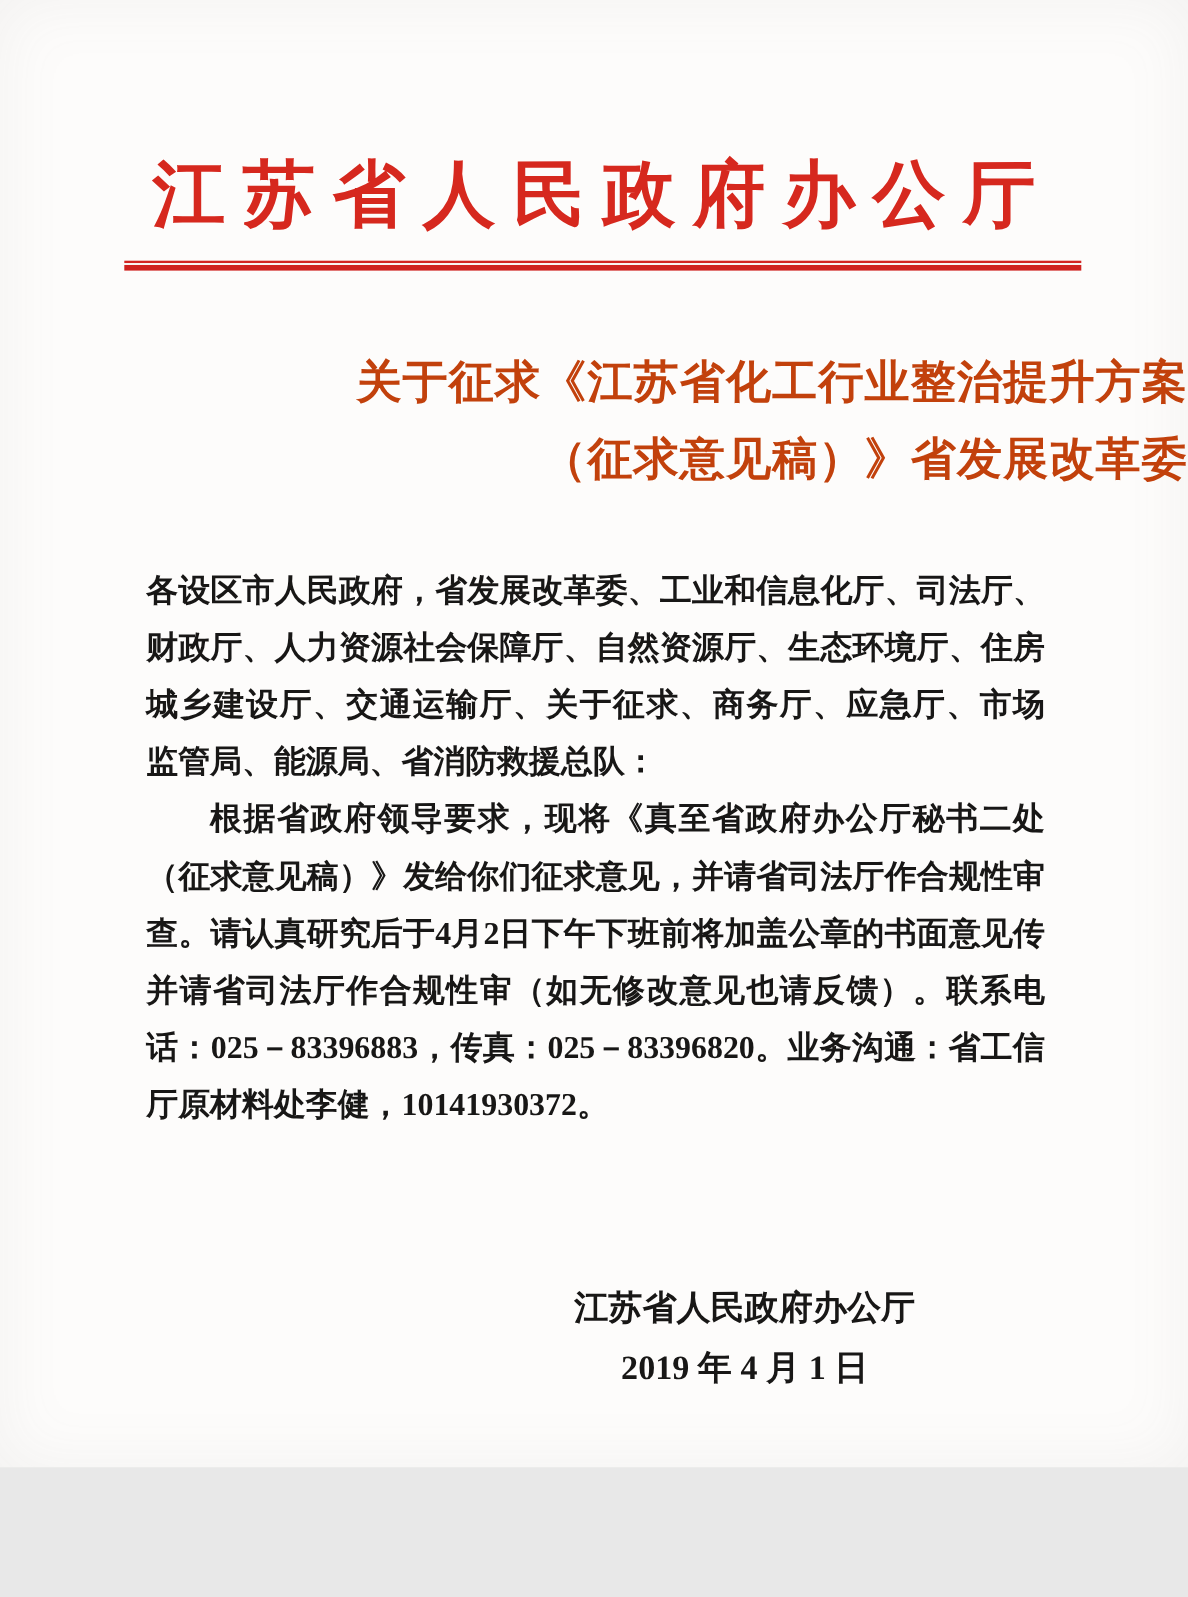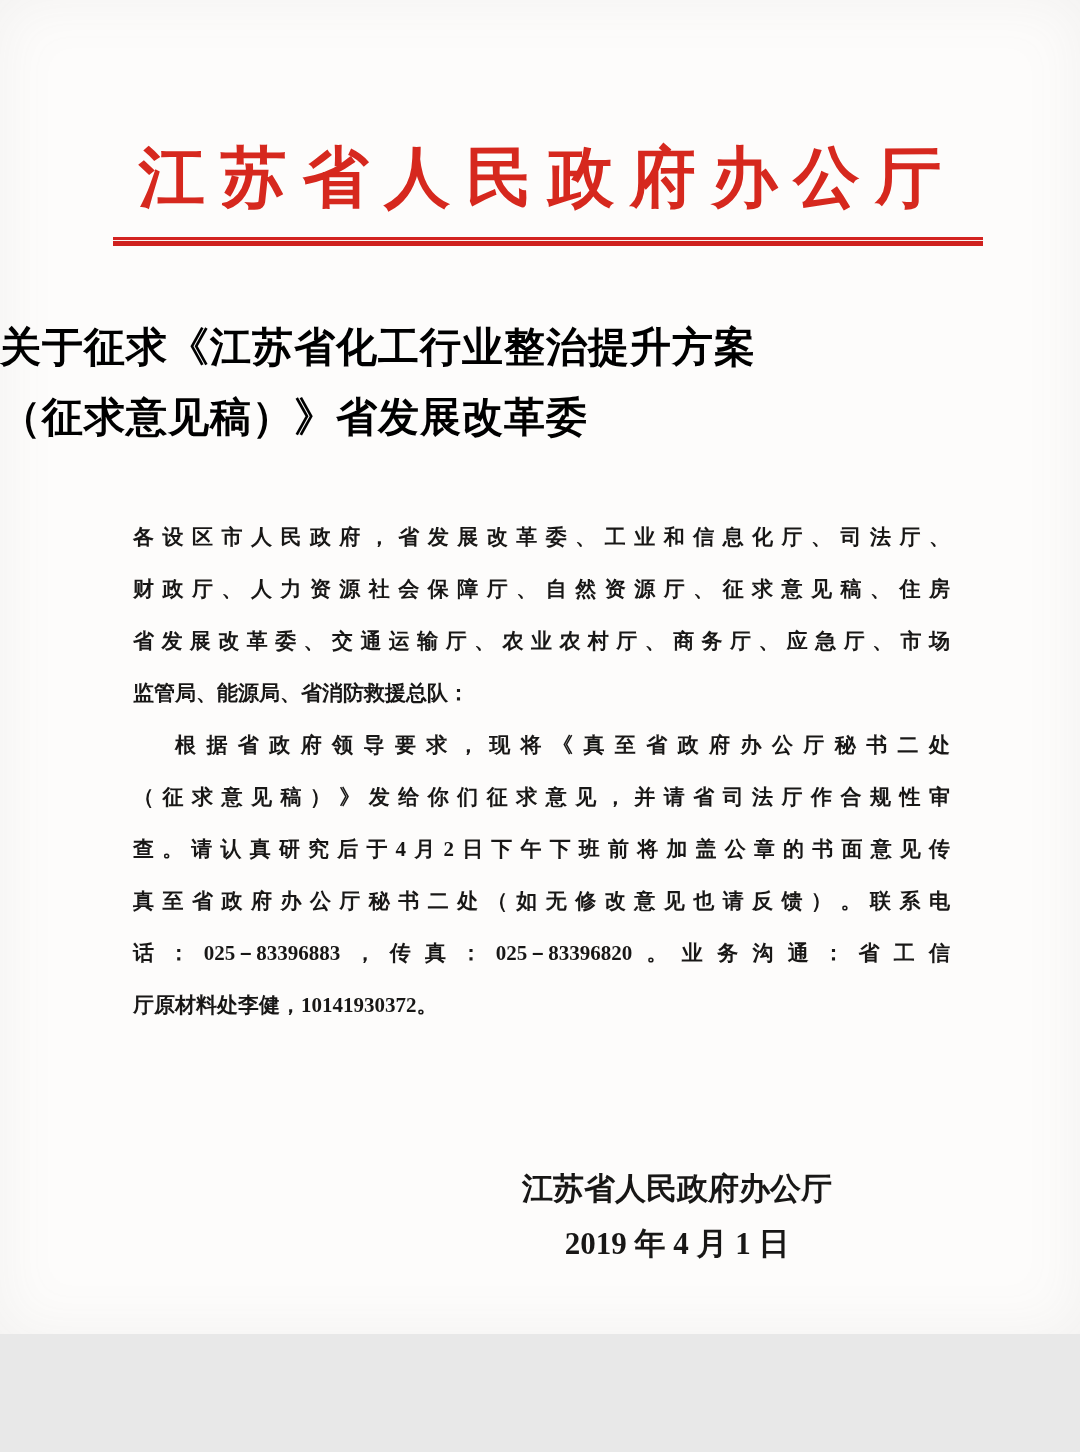--- a/index.html
+++ b/index.html
@@ -46,35 +46,35 @@
     margin: 147px 85px 0 107px;
     background: linear-gradient(to bottom,
       #c32422 0px, #c32422 2.5px,
       #f5efec 2.5px, #f5efec 4px,
       #b7191d 4px, #b7191d 9px);
   }
 
   
   .doc-title {
     margin-top: 66px;
-    text-align: left;
+    text-align: right;
     font-family: "Liberation Sans", "DejaVu Sans", sans-serif;
     font-weight: 800;
     font-size: 41px;
     line-height: 70px;
-    color: #000000;
+    color: #c2410c;
     letter-spacing: 1px;
   }
 
   
   .doc-body {
     margin: 59px 130px 0 133px; 
     font-family: "Liberation Serif", "DejaVu Serif", serif;
     font-weight: 600;
-    font-size: 21px;
+    font-size: 29px;
     line-height: 52px;
     color: #181716;
   }
   .jline {
     text-align: justify;
     text-align-last: justify;
     white-space: nowrap;
   }
   .jline.jline--end {
     text-align-last: left;
@@ -108,30 +108,30 @@
 
   <div class="doc-title">
     <div>关于征求《江苏省化工行业整治提升方案</div>
     <div>（征求意见稿）》省发展改革委</div>
   </div>
 
   <div class="doc-body">
 
     <div>
       <div class="jline">各设区市人民政府，省发展改革委、工业和信息化厅、司法厅、</div>
-      <div class="jline">财政厅、人力资源社会保障厅、自然资源厅、征求意见稿、住房</div>
-      <div class="jline">省发展改革委、交通运输厅、农业农村厅、商务厅、应急厅、市场</div>
+      <div class="jline">财政厅、人力资源社会保障厅、自然资源厅、生态环境厅、住房</div>
+      <div class="jline">城乡建设厅、交通运输厅、关于征求、商务厅、应急厅、市场</div>
       <div class="jline jline--end">监管局、能源局、省消防救援总队：</div>
     </div>
 
     <div>
       <div class="jline jline--indent">根据省政府领导要求，现将《真至省政府办公厅秘书二处</div>
       <div class="jline">（征求意见稿）》发给你们征求意见，并请省司法厅作合规性审</div>
       <div class="jline">查。请认真研究后于4月2日下午下班前将加盖公章的书面意见传</div>
-      <div class="jline">真至省政府办公厅秘书二处（如无修改意见也请反馈）。联系电</div>
+      <div class="jline">并请省司法厅作合规性审（如无修改意见也请反馈）。联系电</div>
       <div class="jline">话：025－83396883，传真：025－83396820。业务沟通：省工信</div>
       <div class="jline jline--end">厅原材料处李健，10141930372。</div>
     </div>
 
   </div>
 
   <div class="sign-block">
     <div>江苏省人民政府办公厅</div>
     <div>2019 年 4 月 1 日</div>
   </div>

